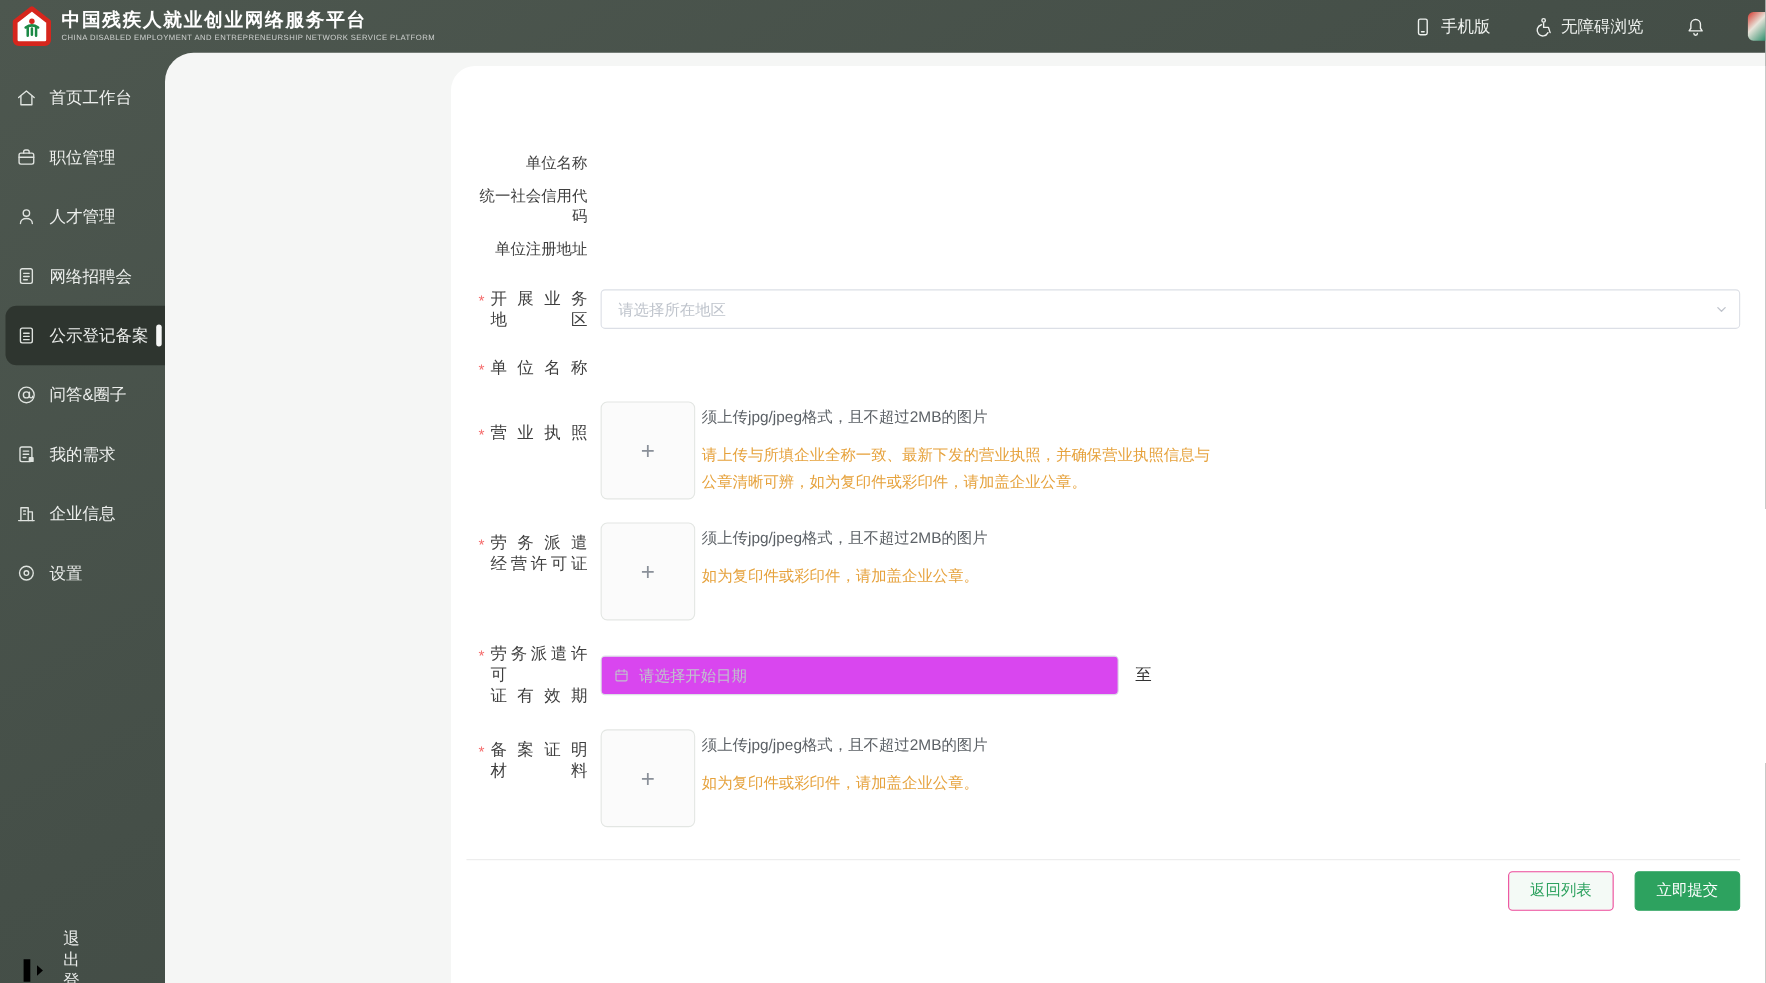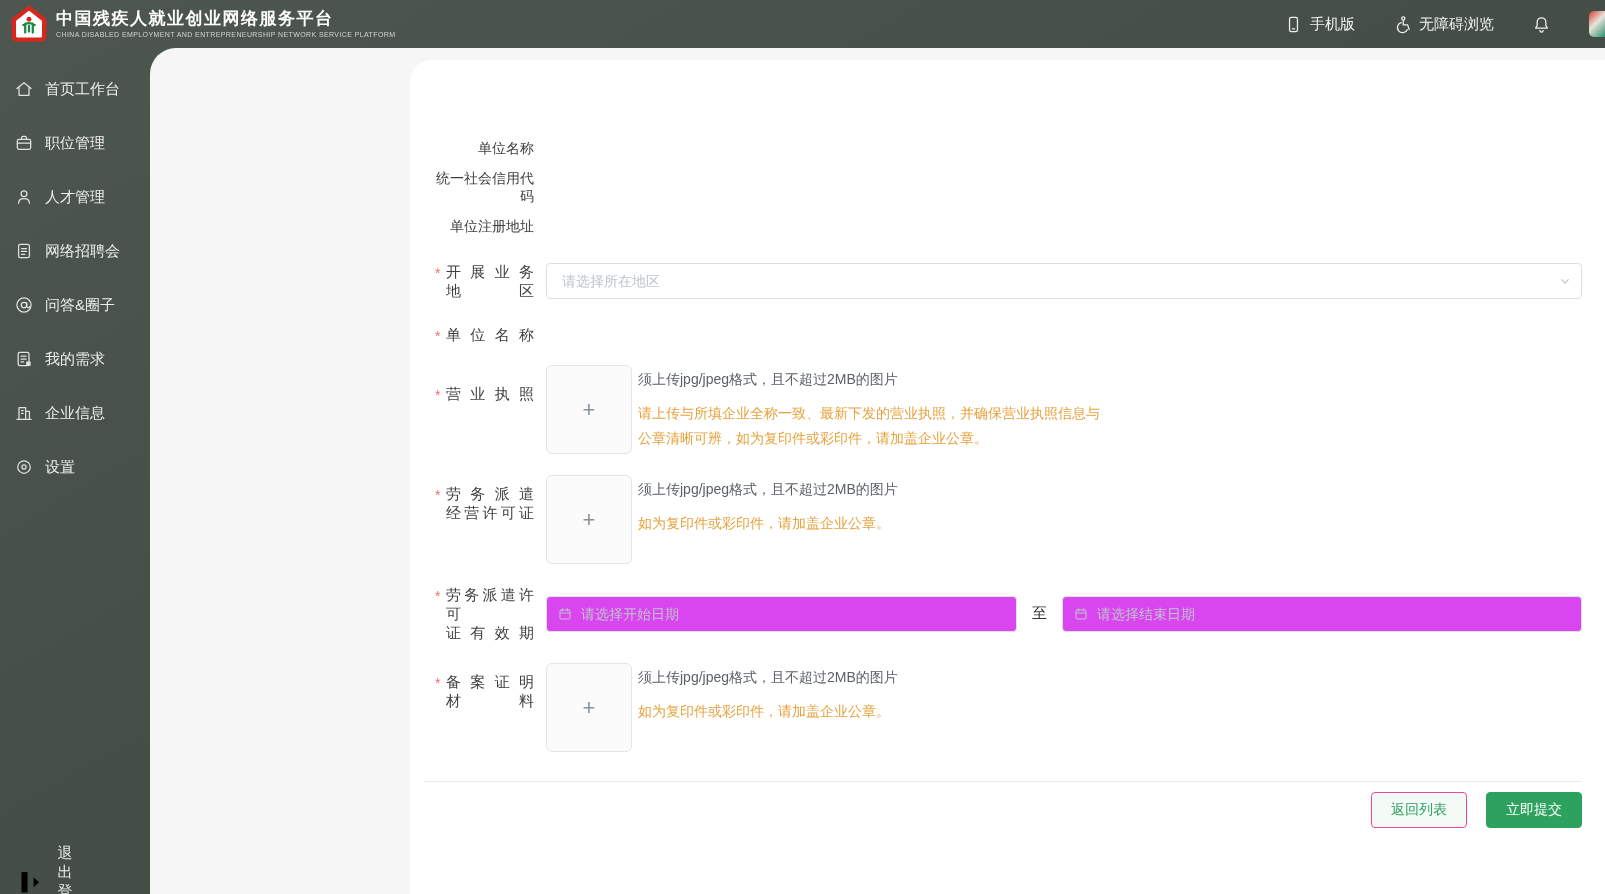--- a/index.html
+++ b/index.html
@@ -155,20 +155,28 @@
     </svg>
     <span>人才管理</span>
   </div>
   <div class="side-item">
     <svg class="s-icon" viewBox="0 0 24 24">
       <rect x="5.5" y="4" width="13" height="16" rx="2"></rect>
         <path d="M9 9 h6 M9 12.5 h6 M9 16 h4"></path>
     </svg>
     <span>网络招聘会</span>
   </div>
+  <div class="side-item active">
+    <svg class="s-icon" viewBox="0 0 24 24">
+      <rect x="5.5" y="4" width="13" height="16" rx="2"></rect>
+        <path d="M9 9.5 h6 M9 13 h6 M9 16.5 h6"></path>
+    </svg>
+    <span>公示登记备案</span>
+    <span class="active-bar"></span>
+  </div>
   <div class="side-item">
     <svg class="s-icon" viewBox="0 0 24 24">
       <circle cx="12" cy="12" r="8.5"></circle>
         <circle cx="12" cy="12" r="3.3"></circle>
         <path d="M15.3 9 v4.5 a1.8 1.8 0 0 0 3.6 0"></path>
     </svg>
     <span>问答&amp;圈子</span>
   </div>
   <div class="side-item">
     <svg class="s-icon" viewBox="0 0 24 24">
@@ -291,28 +299,20 @@
         </div>
         <div class="date-wrap dw-start">
           <svg class="cal" viewBox="0 0 24 24">
             <rect x="4.5" y="6" width="15" height="13.5" rx="1.5"></rect>
               <path d="M4.5 10.5 h15"></path>
               <path d="M8.5 4 v3.5 M15.5 4 v3.5"></path>
           </svg>
           <input class="date-input" placeholder="请选择开始日期" style="">
         </div>
         <span class="to-sep">至</span>
-        <div class="date-wrap dw-end">
-          <svg class="cal" viewBox="0 0 24 24">
-            <rect x="4.5" y="6" width="15" height="13.5" rx="1.5"></rect>
-              <path d="M4.5 10.5 h15"></path>
-              <path d="M8.5 4 v3.5 M15.5 4 v3.5"></path>
-          </svg>
-          <input class="date-input" placeholder="请选择结束日期" style="">
-        </div>
       </div>
 
       <div class="upload-row row-gap-sm">
         <div class="label-cell">
           <span class="jlabel">
             <span class="req">*</span>
             <span class="jline">备案证明</span>
             <span class="jline">材料</span>
           </span>
         </div>

